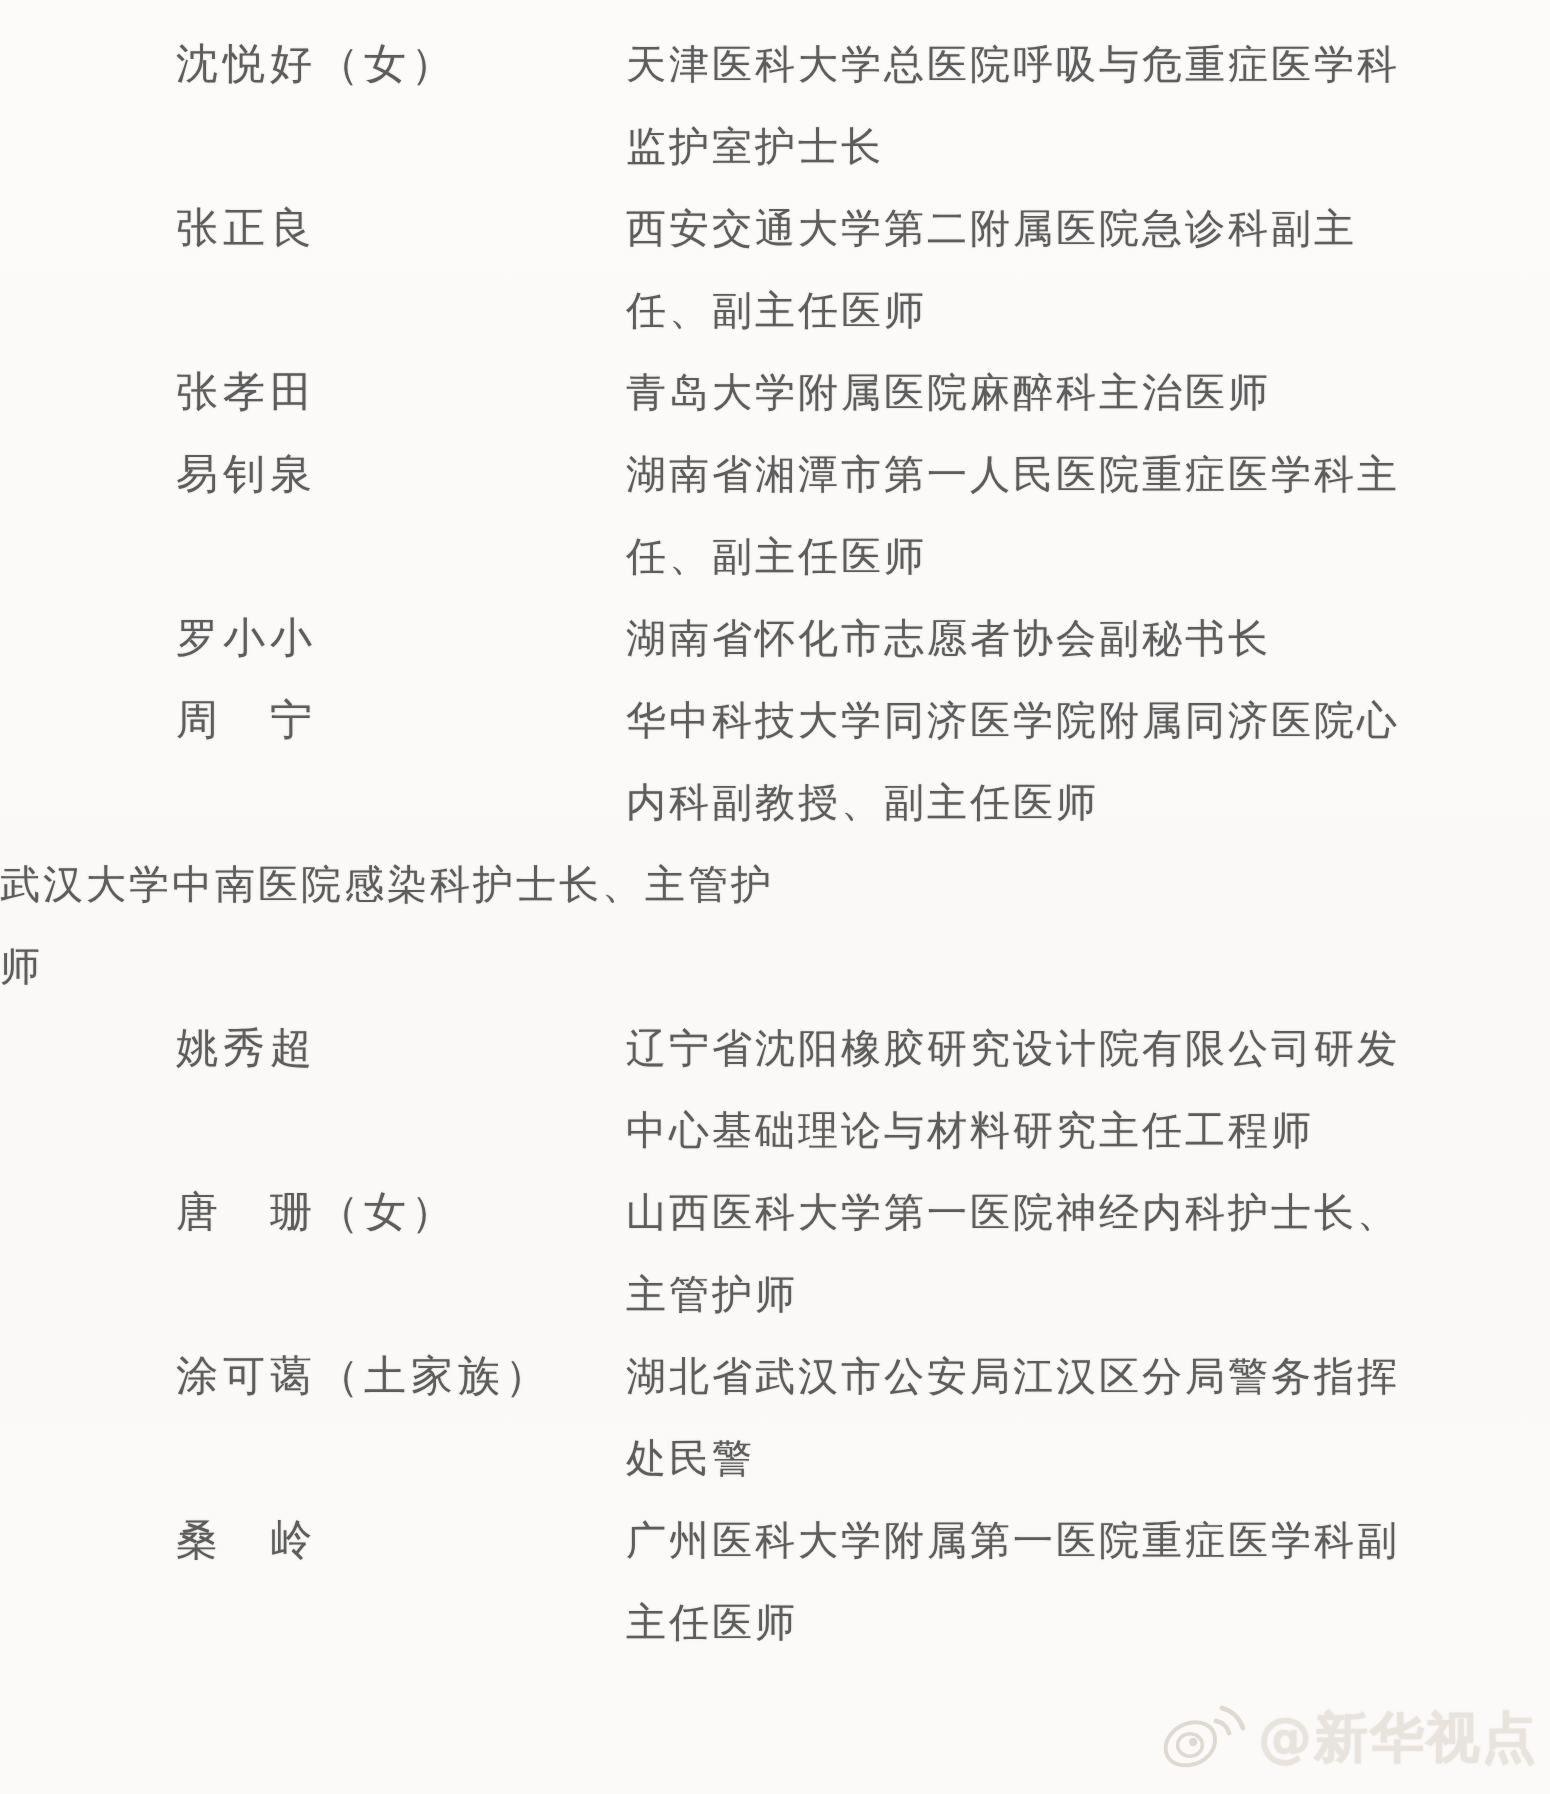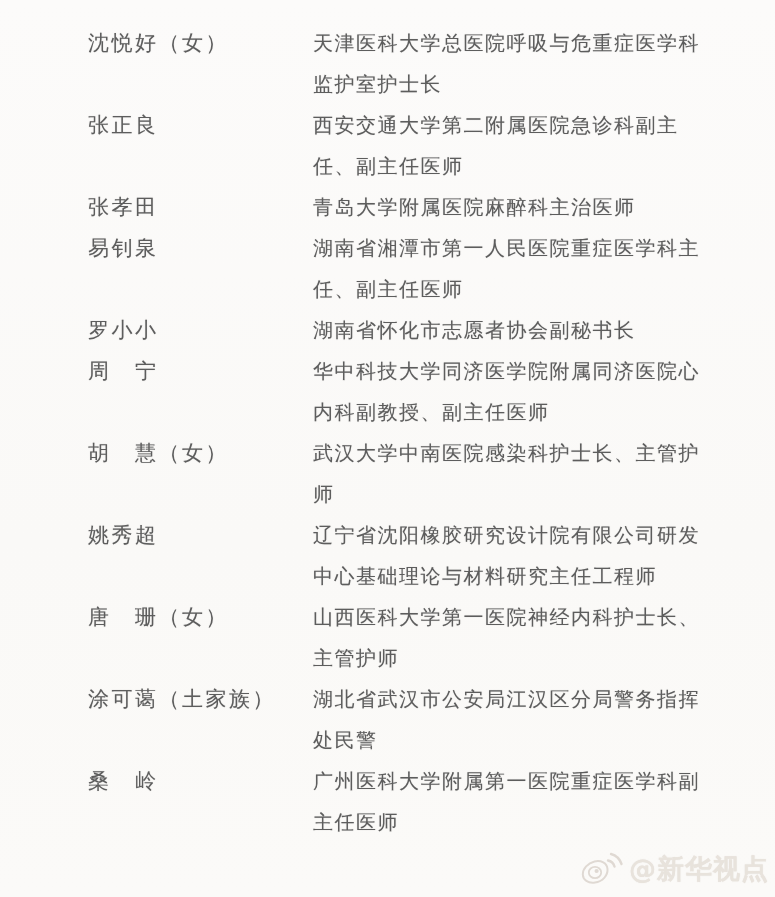--- a/index.html
+++ b/index.html
@@ -14,21 +14,21 @@
     overflow: hidden;
   }
   .doc {
     position: relative;
     width: 775px;
     height: 897px;
     background: linear-gradient(180deg, #fcfbfa 0%, #faf9f7 60%, #fbfaf8 100%);
   }
   .list {
     position: absolute;
-    top: 23px;
+    top: 12px;
     left: 0;
     width: 775px;
   }
   .row {
     display: flex;
     align-items: flex-start;
   }
   .name-cell {
     box-sizing: border-box;
     width: 313px;
@@ -107,21 +107,20 @@
       <div class="title-cell">湖南省怀化市志愿者协会副秘书长</div>
     </div>
 
     <div class="row">
       <div class="name-cell">周　宁</div>
       <div class="title-cell">华中科技大学同济医学院附属同济医院心内科副教授、副主任医师</div>
     </div>
 
 
     <div class="row">
-      <div class="name-cell">胡　慧（女）</div>
       <div class="title-cell">武汉大学中南医院感染科护士长、主管护师</div>
     </div>
 
     <div class="row">
       <div class="name-cell">姚秀超</div>
       <div class="title-cell">辽宁省沈阳橡胶研究设计院有限公司研发中心基础理论与材料研究主任工程师</div>
     </div>
 
     <div class="row">
       <div class="name-cell">唐　珊（女）</div>

